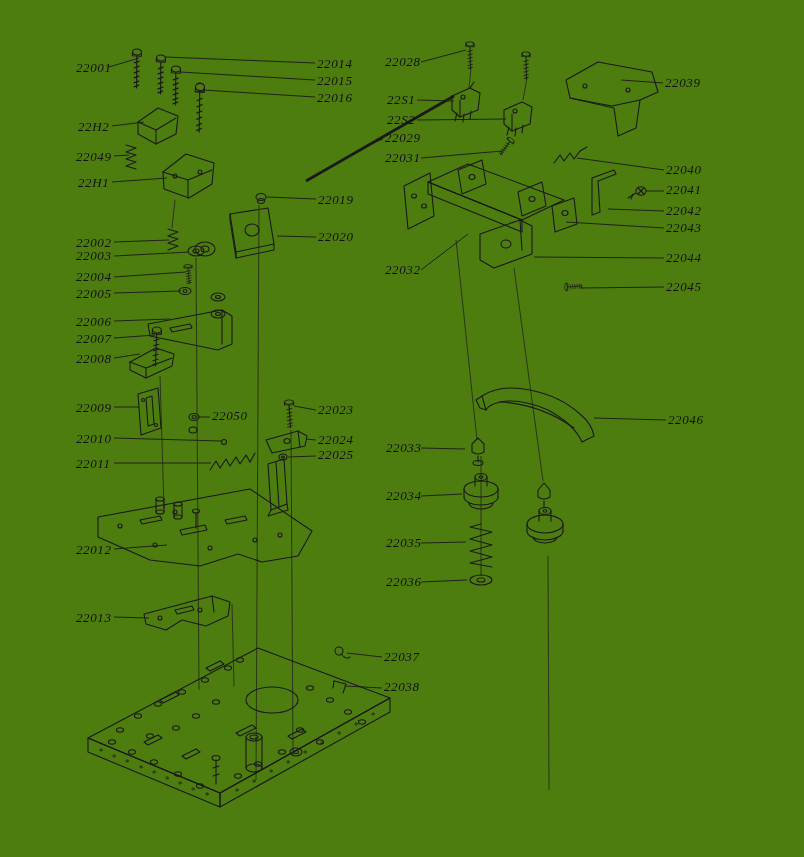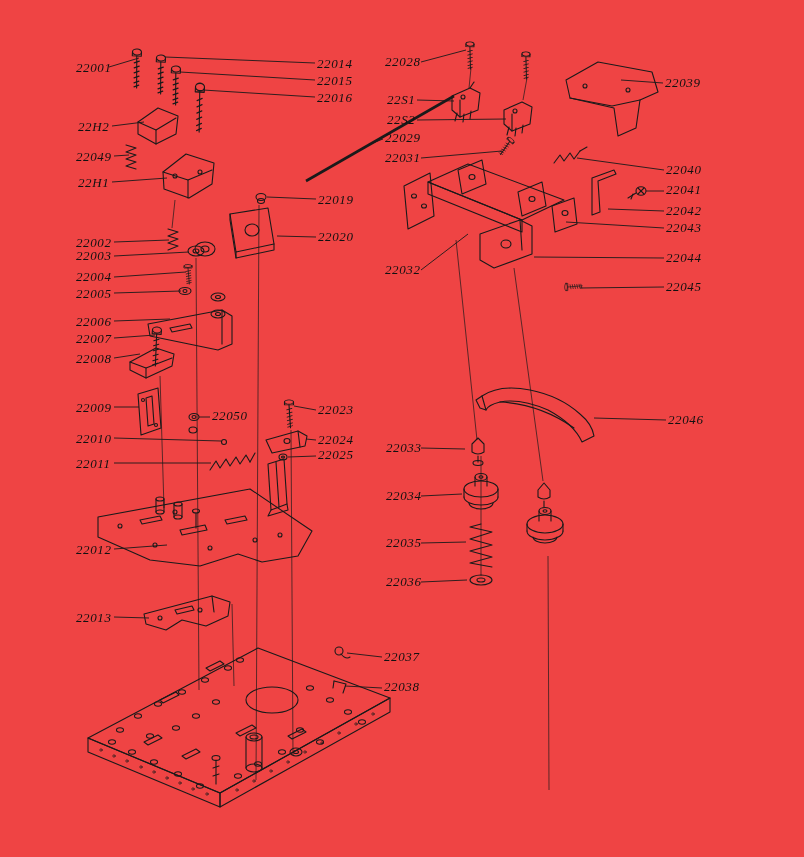--- a/index.html
+++ b/index.html
@@ -1,16 +1,16 @@
 <!DOCTYPE html>
 <html><head>
 <meta charset="utf-8">
 <style>
   html,body{margin:0;padding:0;background:#ffffff;}
-  .stage{position:relative;width:804px;height:857px;background:#ef4444;overflow:hidden;
+  .stage{position:relative;width:804px;height:857px;background:#4d7c0f;overflow:hidden;
          font-family:"Liberation Serif", serif;}
   svg{display:block;}
   .ink{stroke:#1a1a1a;fill:none;stroke-width:1.1;stroke-linecap:round;stroke-linejoin:round;}
   .thin{stroke:#1a1a1a;fill:none;stroke-width:0.7;}
   .thick{stroke:#1a1a1a;fill:none;stroke-width:2.6;}
   .leader{stroke:#1a1a1a;fill:none;stroke-width:0.9;}
   .part-label{font-family:"Liberation Serif", serif;font-style:italic;font-size:13px;
               fill:#111111;letter-spacing:0.6px;}
 </style>
 </head>

